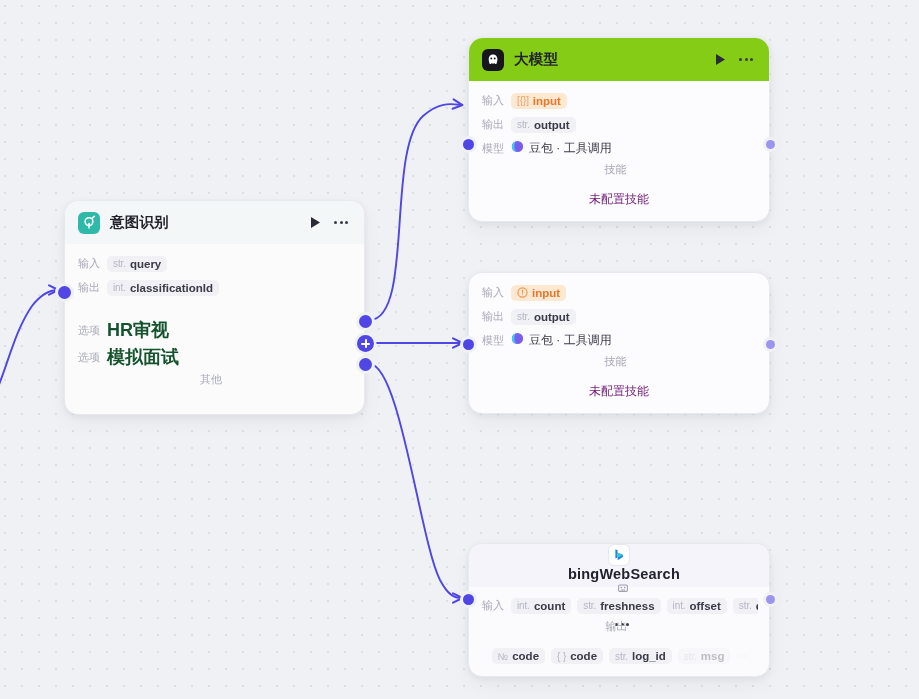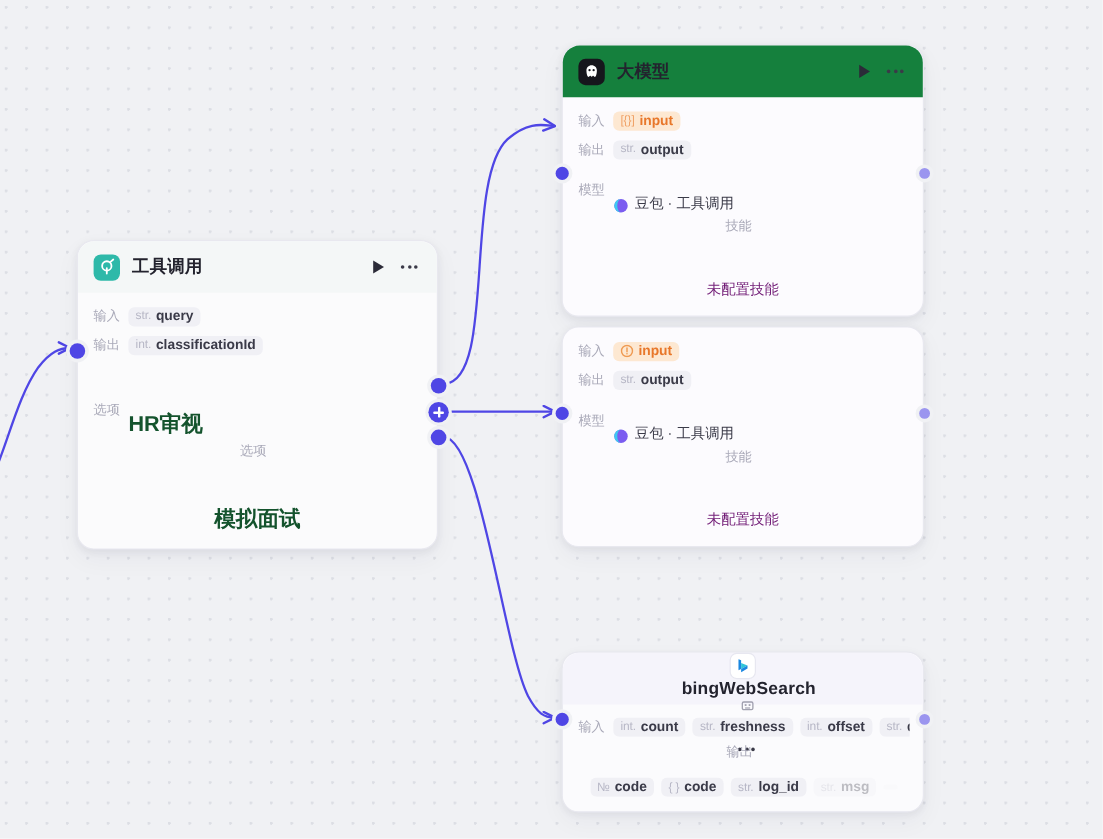--- a/index.html
+++ b/index.html
@@ -41,21 +41,21 @@
   .node.llm    { background: #fcfbfe; }
   .node.intent { background: #fbfbfc; }
 
   .node-head {
     display: flex;
     align-items: center;
     height: 43px;
     padding: 0 13px 0 13px;
     border-radius: 14px 14px 0 0;
   }
-  .llm .node-head    { background: #15803d; }
+  .llm .node-head    { background: #84cc16; }
   .intent .node-head { background: #f4f7f7; }
   .bing .node-head   { background: #f5f4fb; flex-direction: column; }
 
   .node-icon {
     width: 22px; height: 22px;
     border-radius: 6px;
     flex: 0 0 auto;
     display: flex; align-items: center; justify-content: center;
     overflow: hidden;
   }
@@ -146,24 +146,23 @@
     gap: 6px;
     overflow: hidden;
     flex: 1 1 auto;
     min-width: 0;
   }
 
   .plain {
     font-size: 12px;
     color: #3a3a48;
     display: inline-flex;
-    align-items: flex-end;
+    align-items: flex-start;
     gap: 5px;
     white-space: nowrap;
-    margin-top: 23px;
   }
   .plain.muted { color: #701a75; }
   .plain.big   { font-size: 18px; color: #14532d; font-weight: bold; }
 
   .spacer-gap { height: 17px; }
 
   
   .port {
     position: absolute;
     width: 11px; height: 11px;
@@ -275,21 +274,21 @@
 
   <div class="node intent" style="left:64px; top:200px; width:301px;">
     <div class="node-head">
       <span class="node-icon icon-intent">
         <svg width="16" height="16" viewBox="0 0 16 16" aria-hidden="true">
           <circle cx="8" cy="6.6" r="3.9" fill="none" stroke="#fff" stroke-width="1.5"></circle>
           <path d="M8 8.4 L8 13" stroke="#fff" stroke-width="1.5" stroke-linecap="round"></path>
           <path d="M11.1 3.2 L13.4 1.3" stroke="#fff" stroke-width="1.5" stroke-linecap="round"></path>
         </svg>
       </span>
-      <span class="node-title">工具调用</span>
+      <span class="node-title">意图识别</span>
       <span class="head-spacer"></span>
       <span class="head-btn run">
         <svg width="11" height="13" viewBox="0 0 11 13" aria-hidden="true">
           <path d="M1 1 L10 6.5 L1 12 Z" fill="#2b2b38"></path>
         </svg>
       </span>
       <span class="head-btn more">
         <span class="dots">
             <i></i>
             <i></i>
@@ -313,20 +312,23 @@
         </span>
       </div>
       <div class="spacer-gap"></div>
       <div class="row">
         <span class="row-label">选项</span>
         <span class="plain big">HR审视</span>
       </div>
       <div class="row">
         <span class="row-label">选项</span>
         <span class="plain big">模拟面试</span>
+      </div>
+      <div class="row">
+        <span class="row-label">其他</span>
       </div>
     </div>
     <span class="port ring" style="left:-7px; top:85px; width:13px; height:13px;"></span>
     <span class="port ring" style="left:294px; top:114px; width:13px; height:13px;"></span>
     <span class="port-plus" style="left:292px; top:134px;"></span>
     <span class="port ring" style="left:294px; top:157px; width:13px; height:13px;"></span>
   </div>
 
   <div class="node llm" style="left:468px; top:272px; width:302px;">
     <div class="node-body">

